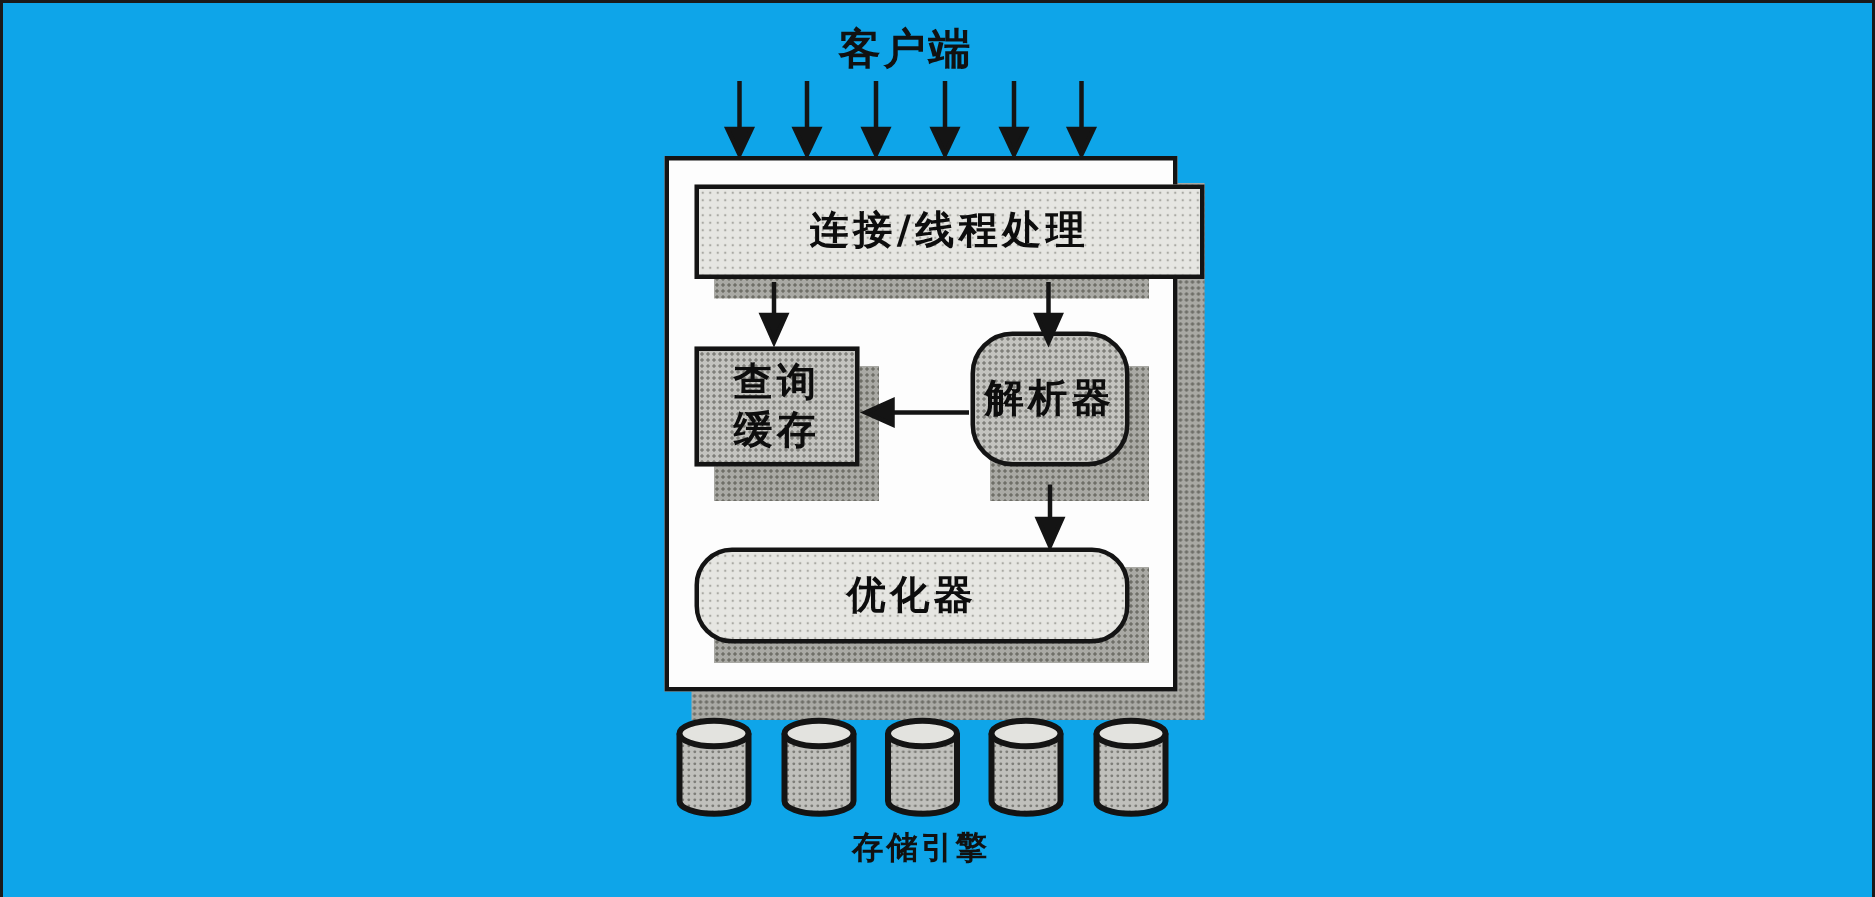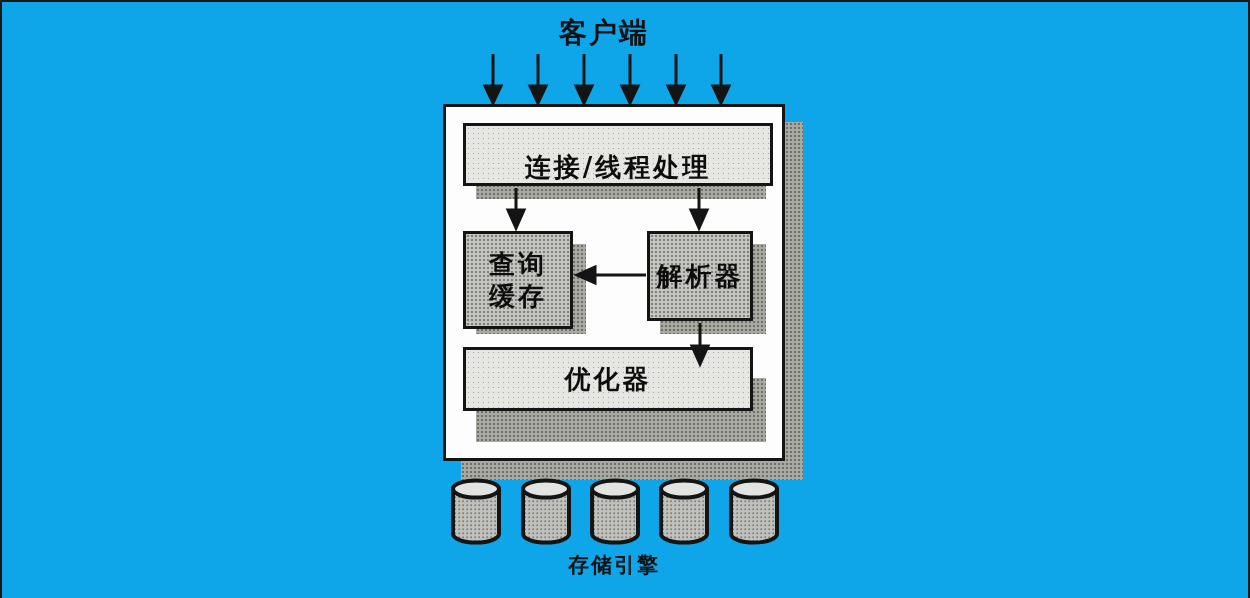--- a/index.html
+++ b/index.html
@@ -64,24 +64,24 @@
     align-items: center;
     justify-content: center;
     font-weight: bold;
     font-size: 26px;
     color: #0d0d0d;
     letter-spacing: 3px;
     z-index: 4;
     line-height: 1.25;
     text-align: center;
   }
-  #connection-box { left: 461px; top: 121px; width: 310px; height: 63px; justify-content: flex-end; }
-  #querycache-box { left: 461px; top: 229px; width: 110px; height: 98px; }
-  #parser-box     { left: 645px; top: 229px; width: 106px; height: 90px; }
-  #optimizer-box  { left: 461px; top: 345px; width: 290px; height: 64px; }
+  #connection-box { left: 461px; top: 121px; width: 340px; height: 63px; }
+  #querycache-box { left: 461px; top: 229px; width: 110px; height: 80px; }
+  #parser-box     { left: 645px; top: 219px; width: 106px; height: 90px; border-radius: 28px; }
+  #optimizer-box  { left: 461px; top: 363px; width: 290px; height: 64px; border-radius: 25px; }
 
   #sh-server     { left: 459px; top: 120px; width: 342px; height: 358px; }
   #sh-connection { left: 474px; top: 134px; width: 290px; height: 63px; z-index: 3; }
   #sh-querycache { left: 474px; top: 242px; width: 110px; height: 90px; z-index: 3; }
   #sh-parser     { left: 658px; top: 242px; width: 106px; height: 90px; z-index: 3; }
   #sh-optimizer  { left: 474px; top: 376px; width: 290px; height: 64px; z-index: 3; }
 
   #arrows-layer {
     position: absolute;
     left: 0; top: 0;

